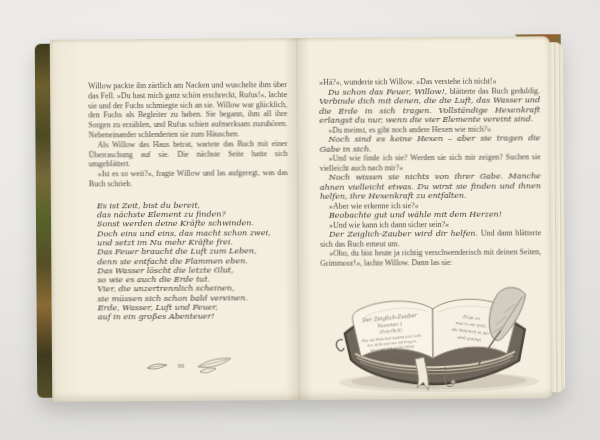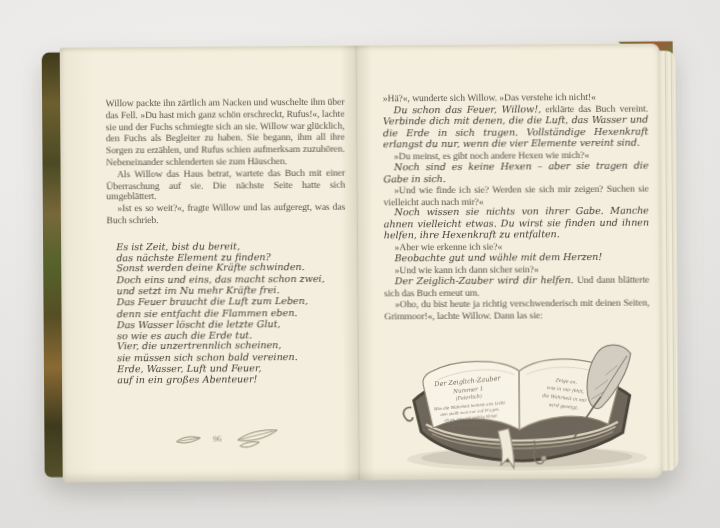--- a/index.html
+++ b/index.html
@@ -85,21 +85,21 @@
             <path d="M6,9.5 L34,2.8" stroke="#8d8474" stroke-width="0.6"></path>
             <path d="M6,15 C10,12 16,11 22,12 C16,16 10,17 6,15 Z" fill="none" stroke="#8d8474" stroke-width="0.8"></path>
           </svg>
         </div>
       </div>
 
       <div class="gutter"></div>
 
       <div class="page page-right">
         <p class="noindent">»Hä?«, wunderte sich Willow. »Das verstehe ich nicht!«</p>
-        <p><span class="hand">Du schon das Feuer, Willow!,</span><span> erklärte das Buch vereint. </span><span class="hand">Verbinde dich mit denen, die die Luft, das Wasser und die Erde in sich tragen. Vollständige Hexenkraft erlangst du nur, wenn die vier Elemente vereint sind.</span></p>
+        <p><span class="hand">Du schon das Feuer, Willow!,</span><span> blätterte das Buch geduldig. </span><span class="hand">Verbinde dich mit denen, die die Luft, das Wasser und die Erde in sich tragen. Vollständige Hexenkraft erlangst du nur, wenn die vier Elemente vereint sind.</span></p>
         <p>»Du meinst, es gibt noch andere Hexen wie mich?«</p>
         <p class="hand">Noch sind es keine Hexen – aber sie tragen die Gabe in sich.</p>
         <p>»Und wie finde ich sie? Werden sie sich mir zeigen? Suchen sie vielleicht auch nach mir?«</p>
         <p class="hand">Noch wissen sie nichts von ihrer Gabe. Manche ahnen vielleicht etwas. Du wirst sie finden und ihnen helfen, ihre Hexenkraft zu entfalten.</p>
         <p>»Aber wie erkenne ich sie?«</p>
         <p class="hand">Beobachte gut und wähle mit dem Herzen!</p>
         <p>»Und wie kann ich dann sicher sein?«</p>
         <p><span class="hand">Der Zeiglich-Zauber wird dir helfen.</span><span> Und dann blätterte sich das Buch erneut um.</span></p>
         <p>»Oho, du bist heute ja richtig verschwenderisch mit deinen Seiten, Grimmoor!«, lachte Willow. Dann las sie:</p>
 

